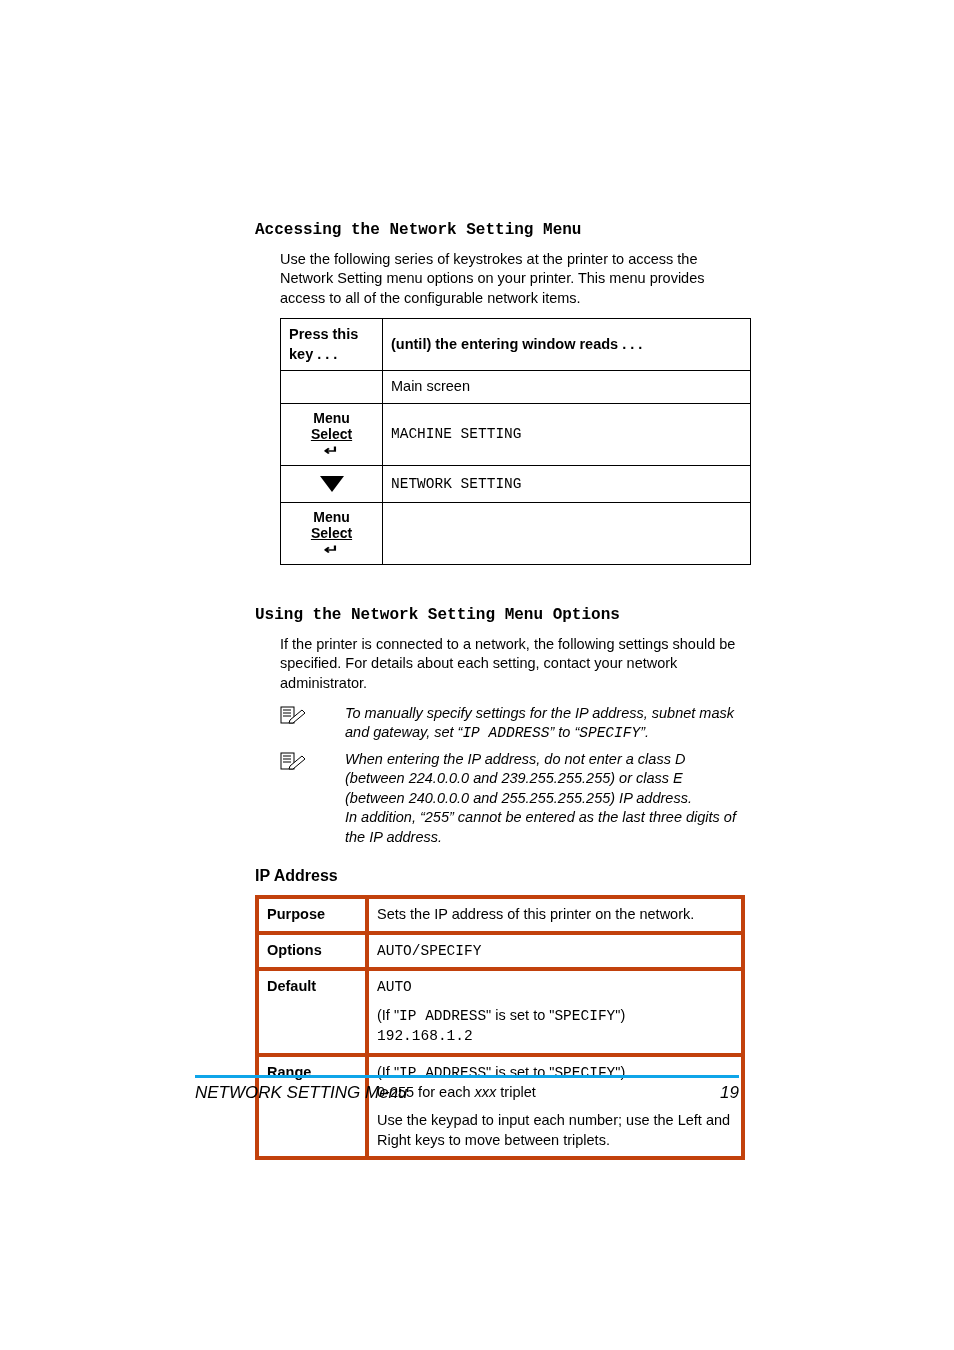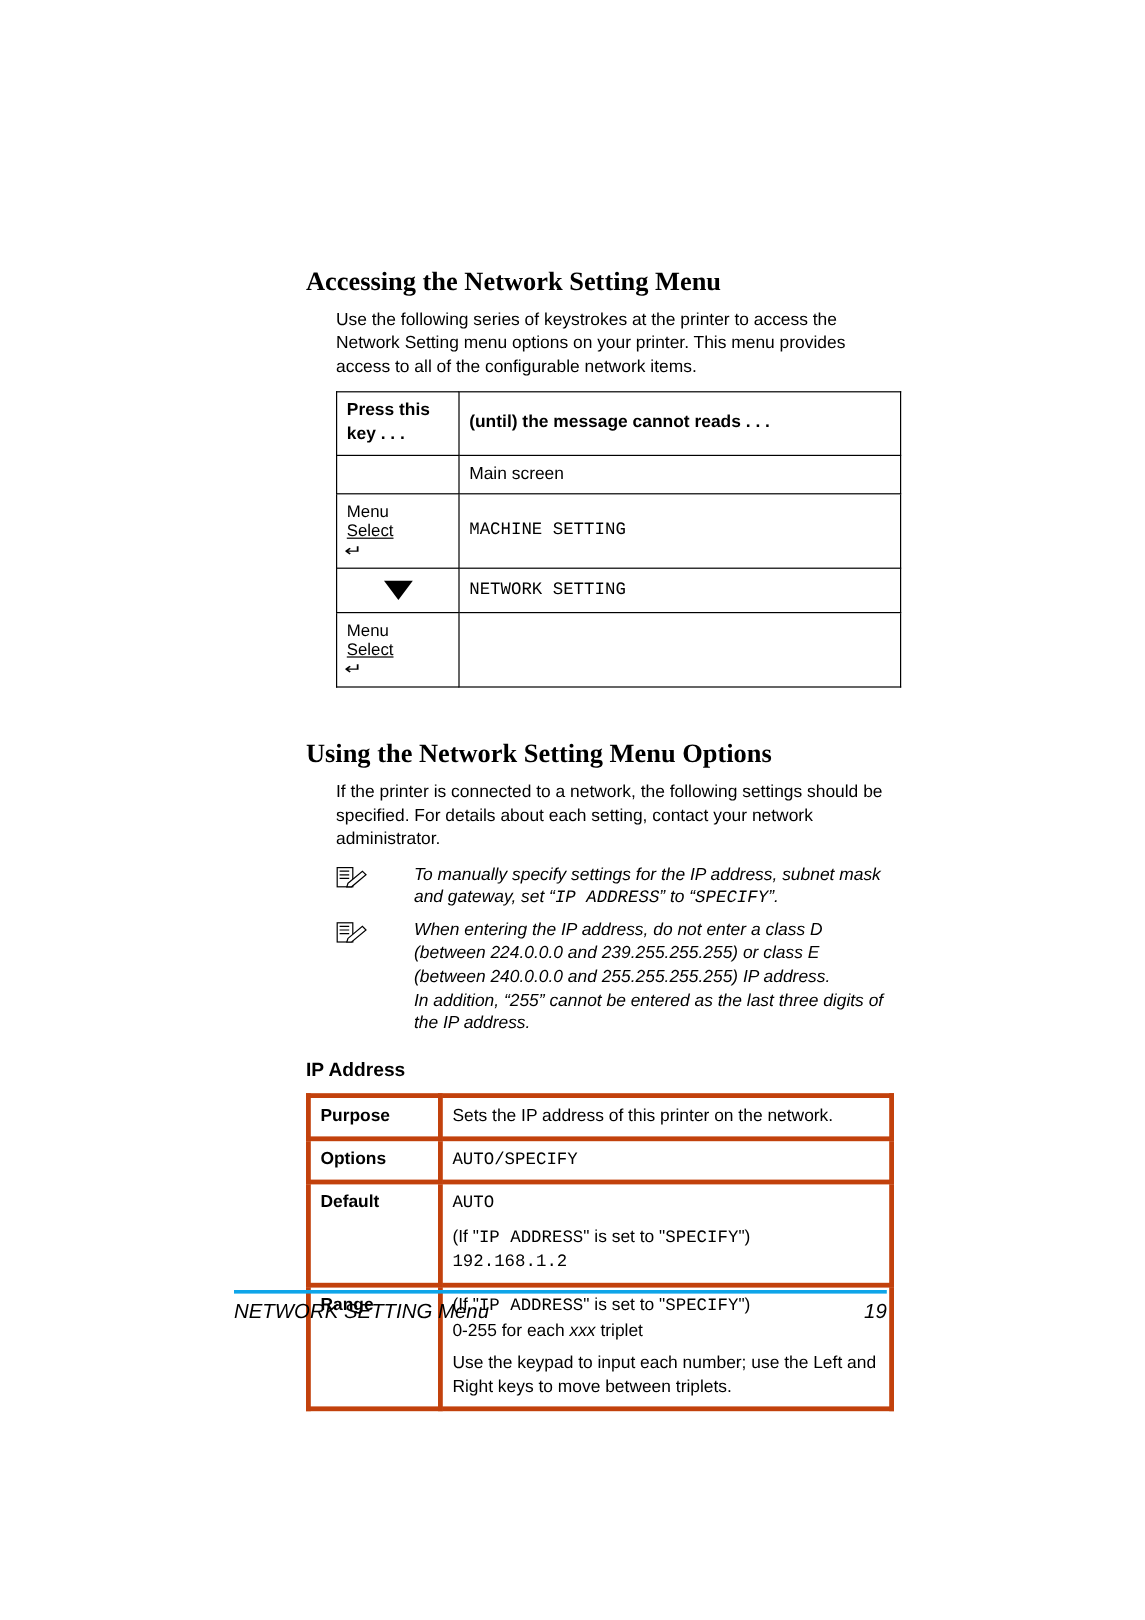--- a/index.html
+++ b/index.html
@@ -10,23 +10,23 @@
     width: 954px;
     height: 1350px;
     position: relative;
     font-size: 14.5px;
     line-height: 1.35;
   }
   .page {
     padding: 220px 215px 0 255px;
   }
   h2.section {
-    font-family: Liberation Serif, serif;
-    font-weight: bold;
-    font-size: 22px;
+    font-family: Liberation Mono, monospace;
+    font-weight: bold;
+    font-size: 16px;
     margin: 0 0 8px 0;
   }
   .body-p {
     margin: 0 0 10px 25px;
     font-size: 14.5px;
   }
   table.keys {
     border-collapse: collapse;
     margin: 6px 0 18px 25px;
     width: 471px;
@@ -36,21 +36,22 @@
     padding: 6px 8px;
     vertical-align: middle;
     font-size: 14.5px;
   }
   table.keys th {
     text-align: left;
     font-weight: bold;
   }
   .key-label {
     font-family: Arial, Helvetica, sans-serif;
-    font-weight: normal;
+    font-weight: bold;
+    text-align: center;
     font-size: 14px;
     line-height: 1.15;
   }
   .enter-arrow {
     font-size: 13px;
     display: inline-block;
     transform: scaleX(1.4);
   }
   .down-tri {
     width: 0; height: 0;
@@ -127,21 +128,21 @@
 
 <div class="page">
 
   <h2 class="section">Accessing the Network Setting Menu</h2>
   <p class="body-p">Use the following series of keystrokes at the printer to access the Network Setting menu options on your printer. This menu provides access to all of the configurable network items.</p>
 
   <table class="keys">
     <tbody>
         <tr>
       <th style="width:85px;">Press this key . . .</th>
-      <th>(until) the message cannot reads . . .</th>
+      <th>(until) the entering window reads . . .</th>
     </tr>
     <tr>
       <td></td>
       <td>Main screen</td>
     </tr>
     <tr>
       <td>
         <div class="key-label">
           <span>Menu</span><br>
           <span style="text-decoration:underline;">Select</span><br>

